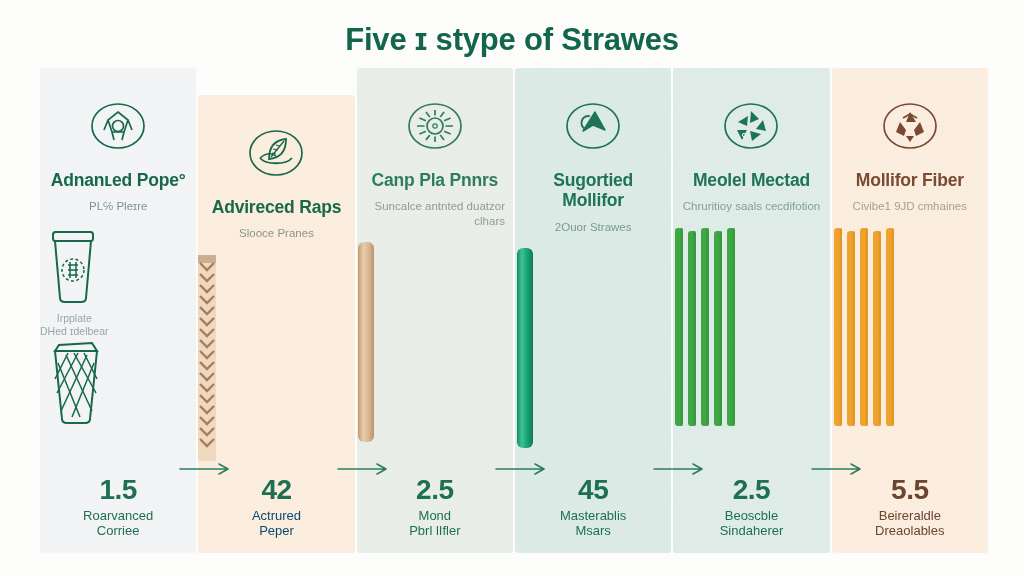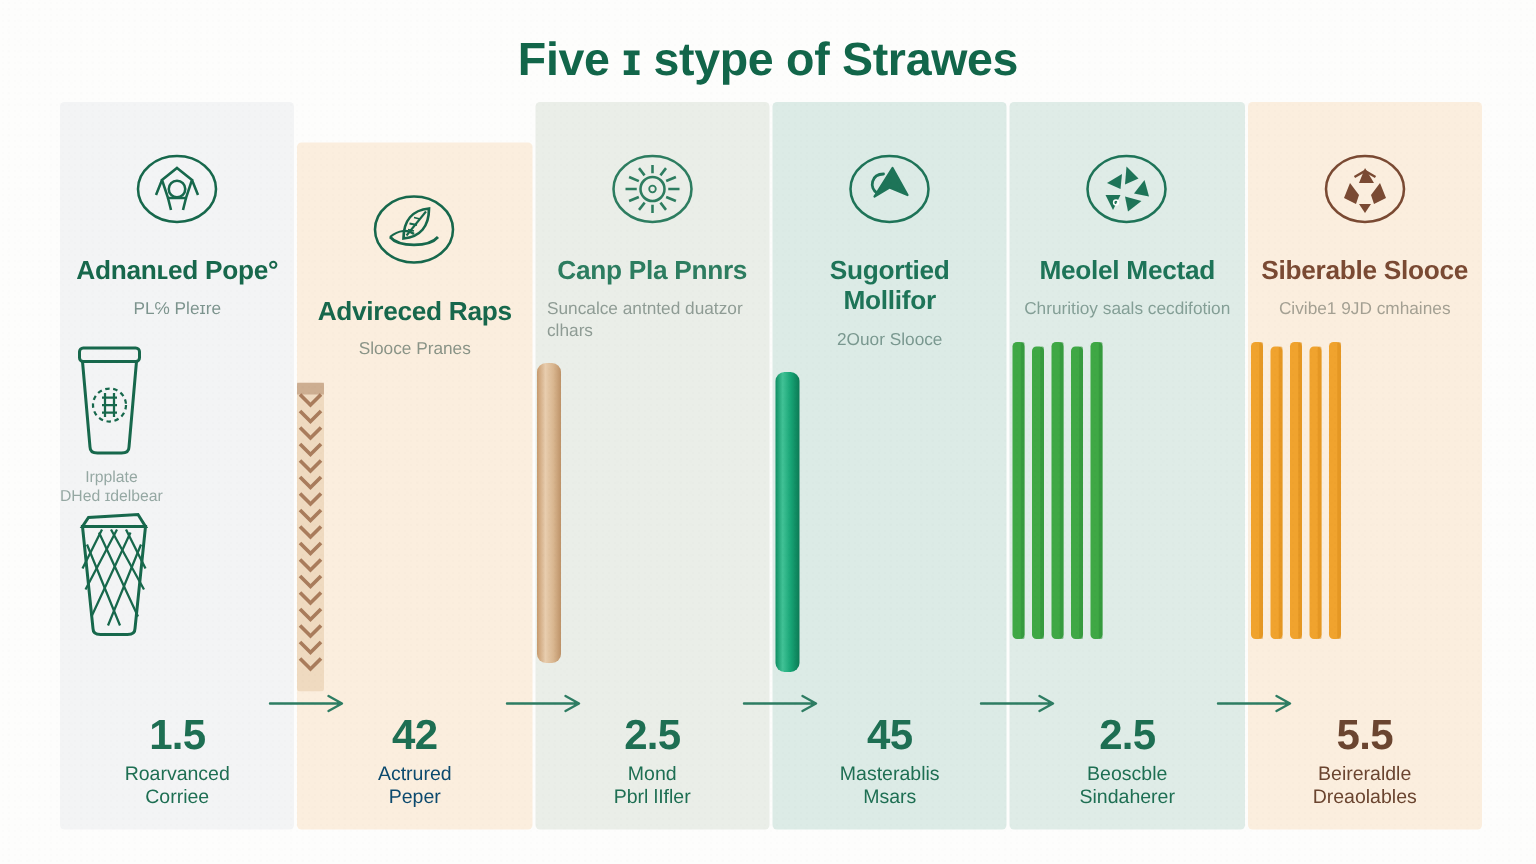--- a/index.html
+++ b/index.html
@@ -93,21 +93,21 @@
     line-height: 1.17;
     text-align: center;
     padding: 0 6px;
     letter-spacing: -0.2px;
   }
 
   .subheading {
     margin-top: 9px;
     font-size: 11.5px;
     line-height: 1.25;
-    text-align: left;
+    text-align: right;
     padding: 0 8px;
     opacity: .78;
   }
 
   
   .visual {
     position: relative;
     width: 100%;
     flex: 1 1 auto;
     display: flex;
@@ -290,21 +290,21 @@
       </div>
       <div class="col" style="background: rgb(220, 235, 230);">
     <div class="badge">
           <svg viewBox="0 0 68 56" xmlns="http://www.w3.org/2000/svg">
             <ellipse cx="34" cy="28" rx="26" ry="22" fill="none" stroke="#1e7458" stroke-width="1.7"></ellipse>
       <path d="M36 14 L46 32 L34 27 L24 33 Z" fill="#1e7458" stroke="#1e7458" stroke-width="1.5" stroke-linejoin="round"></path>
       <path d="M30 18 C22 18 20 27 26 31" fill="none" stroke="#1e7458" stroke-width="1.9" stroke-linecap="round"></path>
           </svg>
         </div>
     <div class="heading" style="color:#1e7458">Sugortied Mollifor</div>
-    <div class="subheading" style="color:#5f8278">2Ouor Slooce</div>
+    <div class="subheading" style="color:#5f8278">2Ouor Strawes</div>
     <div class="visual">
       <span><svg width="20" height="200" viewBox="0 0 20 200">
         <defs>
                 <linearGradient id="tg" x1="0" x2="1">
           <stop offset="0" stop-color="#0f8f63"></stop>
                   <stop offset=".3" stop-color="#41c296"></stop>
           <stop offset=".65" stop-color="#16a374"></stop>
                   <stop offset="1" stop-color="#0c7a55"></stop>
         </linearGradient>
               </defs>
@@ -355,21 +355,21 @@
     <div class="badge">
           <svg viewBox="0 0 68 56" xmlns="http://www.w3.org/2000/svg">
             <ellipse cx="34" cy="28" rx="26" ry="22" fill="none" stroke="#7a4a33" stroke-width="1.7"></ellipse>
       <path d="M34 14 L40 24 L34 24 L30 24 Z" fill="#7a4a33"></path>
       <path d="M44 24 L48 34 L40 38 L38 32 Z" fill="#7a4a33"></path>
       <path d="M24 24 L20 34 L28 38 L30 32 Z" fill="#7a4a33"></path>
       <path d="M30 38 L38 38 L34 44 Z" fill="#7a4a33"></path>
       <path d="M27 20 L34 16 L41 20" fill="none" stroke="#7a4a33" stroke-width="1.6"></path>
           </svg>
         </div>
-    <div class="heading" style="color:#7a4a33">Siberable Slooce</div>
+    <div class="heading" style="color:#7a4a33">Mollifor Fiber</div>
     <div class="subheading" style="color:#8c8b7e">Civibe1 9JD cmhaines</div>
     <div class="visual">
       <span><svg width="68" height="200" viewBox="0 0 68 200">
               <rect x="2" y="0" width="8" height="198" rx="3" fill="#f0a32e"></rect>
                <rect x="7.5" y="0" width="2.5" height="198" rx="1" fill="#dd8e1c" opacity=".55"></rect>
               <rect x="15" y="3" width="8" height="195" rx="3" fill="#f0a32e"></rect>
                <rect x="20.5" y="3" width="2.5" height="195" rx="1" fill="#dd8e1c" opacity=".55"></rect>
               <rect x="28" y="0" width="8" height="198" rx="3" fill="#f0a32e"></rect>
                <rect x="33.5" y="0" width="2.5" height="198" rx="1" fill="#dd8e1c" opacity=".55"></rect>
               <rect x="41" y="3" width="8" height="195" rx="3" fill="#f0a32e"></rect>

